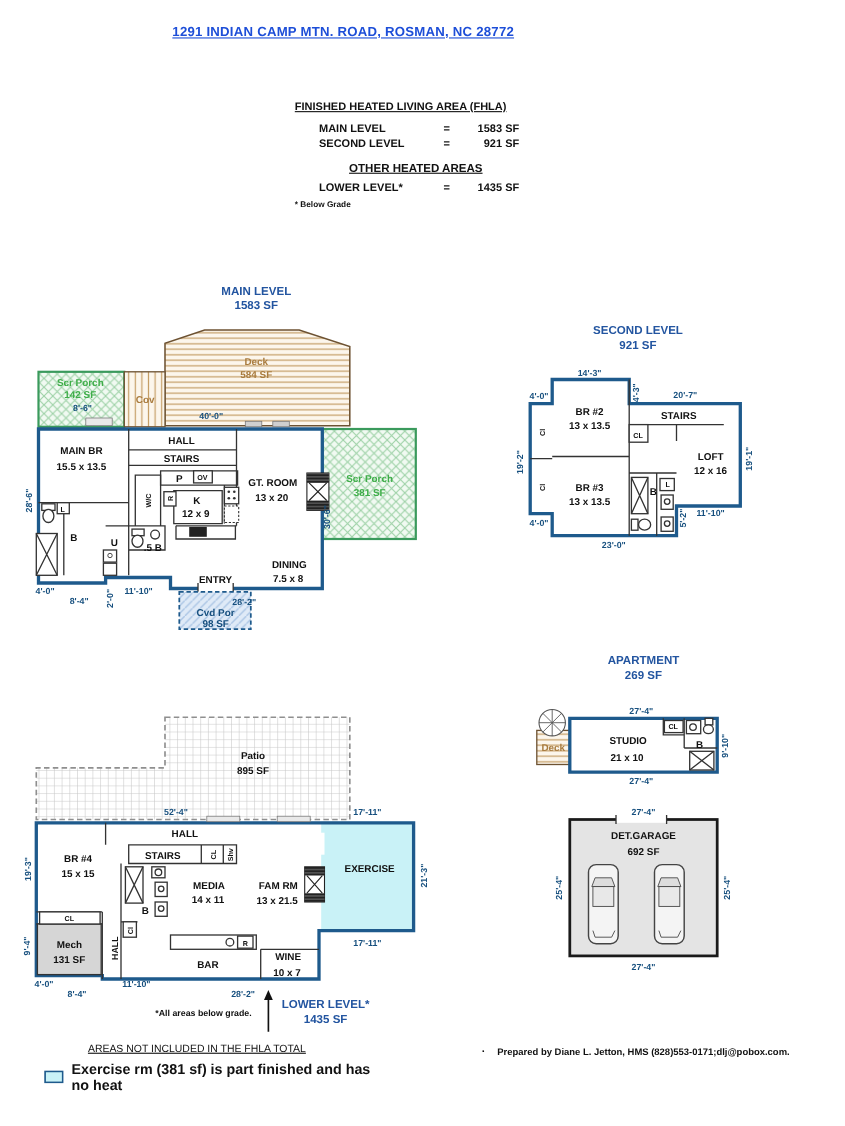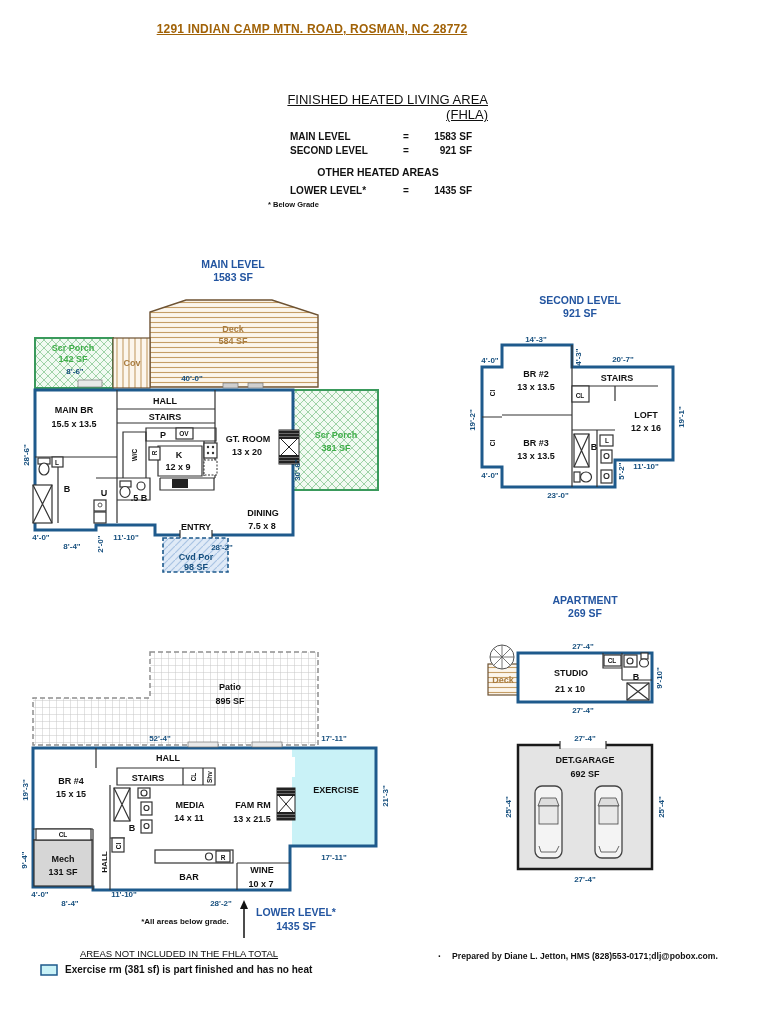--- a/index.html
+++ b/index.html
@@ -1,32 +1,32 @@
 <!DOCTYPE html>
 <html><head>
 <meta charset="utf-8">
 <style>
   html,body{margin:0;padding:0;background:#fff;}
   #page{position:relative;width:768px;height:1024px;background:#ffffff;overflow:hidden;
         font-family:"Liberation Sans",sans-serif;}
   .abs{position:absolute;}
   .addr{top:22px;left:0;width:624px;text-align:center;font-size:12px;font-weight:bold;
-        color:#a16207;letter-spacing:.2px;}
+        color:#1d4ed8;letter-spacing:.2px;}
   .addr span{text-decoration:underline;}
   .fhla{top:92px;left:268px;width:220px;color:#111;}
-  .fhla-title{text-align:right;font-size:13px;font-weight:normal;text-decoration:underline;margin-bottom:8px;}
+  .fhla-title{text-align:left;font-size:10px;font-weight:bold;text-decoration:underline;margin-bottom:8px;}
   .fhla-row{display:flex;font-size:10px;font-weight:bold;line-height:14px;padding-left:22px;}
   .fhla-label{width:108px;text-align:left;}
   .fhla-eq{width:16px;text-align:center;}
   .fhla-val{width:58px;text-align:right;}
-  .fhla-sub{text-align:center;font-size:10.5px;font-weight:bold;margin:8px 0 6px 0;}
+  .fhla-sub{text-align:center;font-size:10.5px;font-weight:bold;text-decoration:underline;margin:8px 0 6px 0;}
   .fhla-note{text-align:left;font-size:7.5px;font-weight:bold;margin-top:2px;}
   .legend{top:948px;left:40px;width:300px;color:#111;}
   .legend-title{text-align:center;font-size:9.5px;font-weight:normal;text-decoration:underline;margin-bottom:5px;width:278px;}
-  .legend-item{display:flex;font-size:10px;font-weight:bold;margin-bottom:5px;}
+  .legend-item{display:flex;align-items:center;font-size:13px;font-weight:bold;margin-bottom:5px;}
   .legend-item svg{margin-right:7px;flex:none;}
   .disc{top:951px;left:420px;width:330px;text-align:center;font-size:8.6px;font-weight:bold;
         color:#111;line-height:11.5px;}
   .dot{top:948px;left:438px;font-size:10px;font-weight:bold;color:#111;}
   svg text{font-family:"Liberation Sans",sans-serif;font-weight:bold;}
   .tc{text-anchor:middle;}
   .ttl{font-size:10.5px;fill:#2355a0;}
   .lbl{font-size:9px;fill:#111;}
   .lbl8{font-size:8px;fill:#111;}
   .lbl7{font-size:6.5px;fill:#111;}

